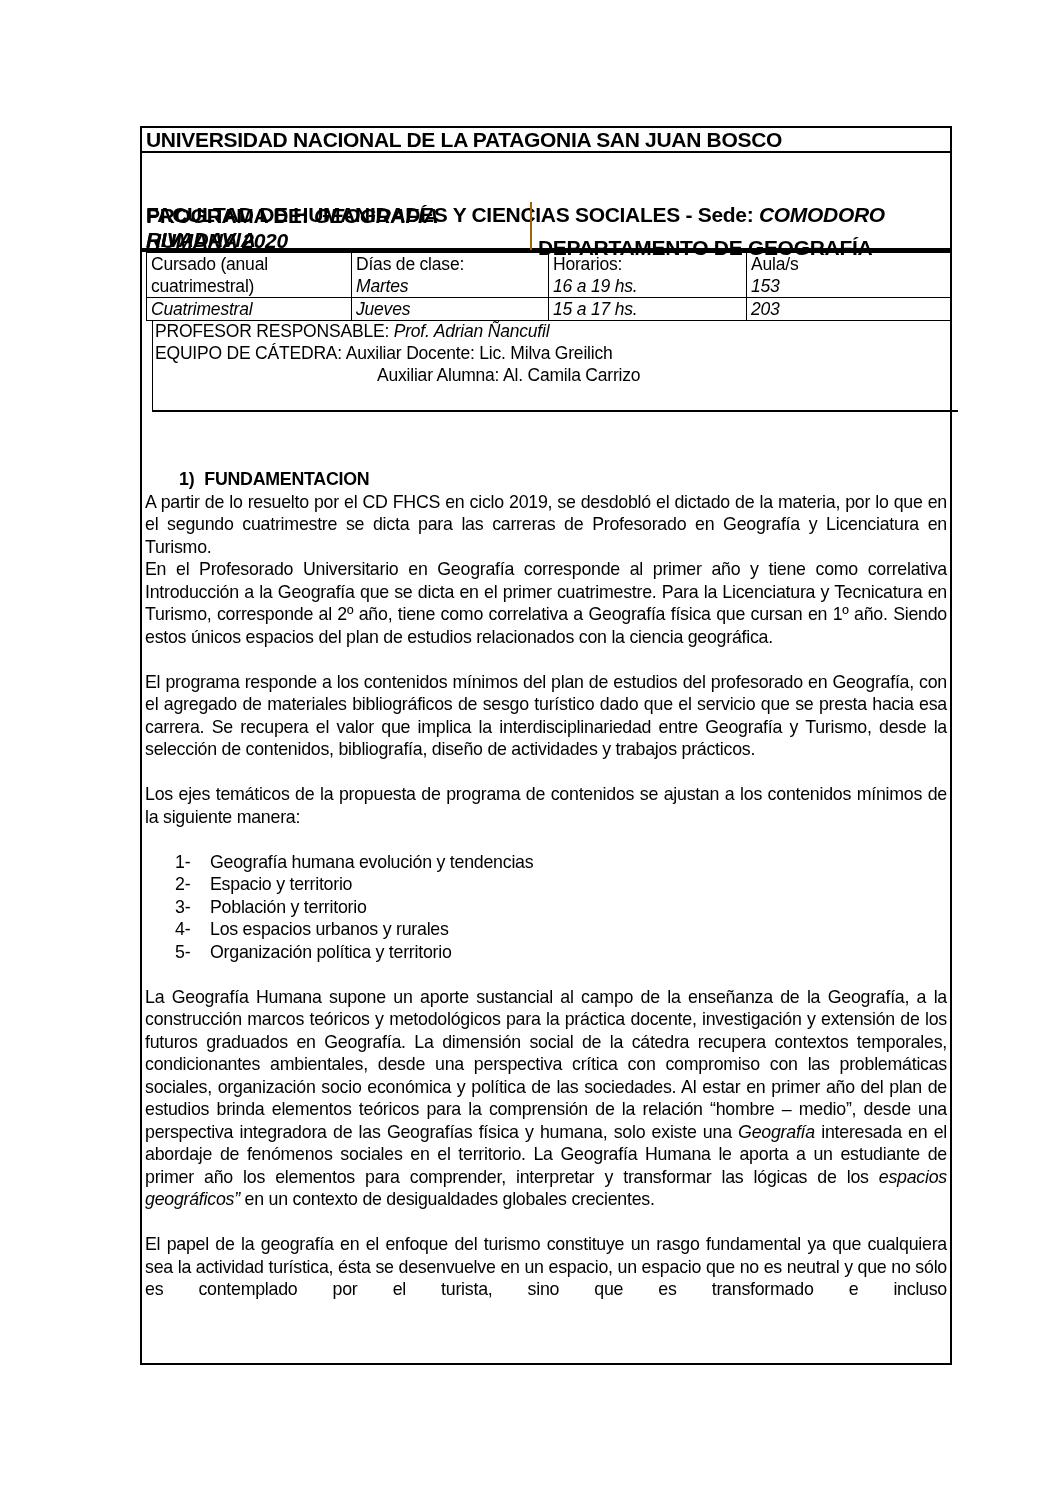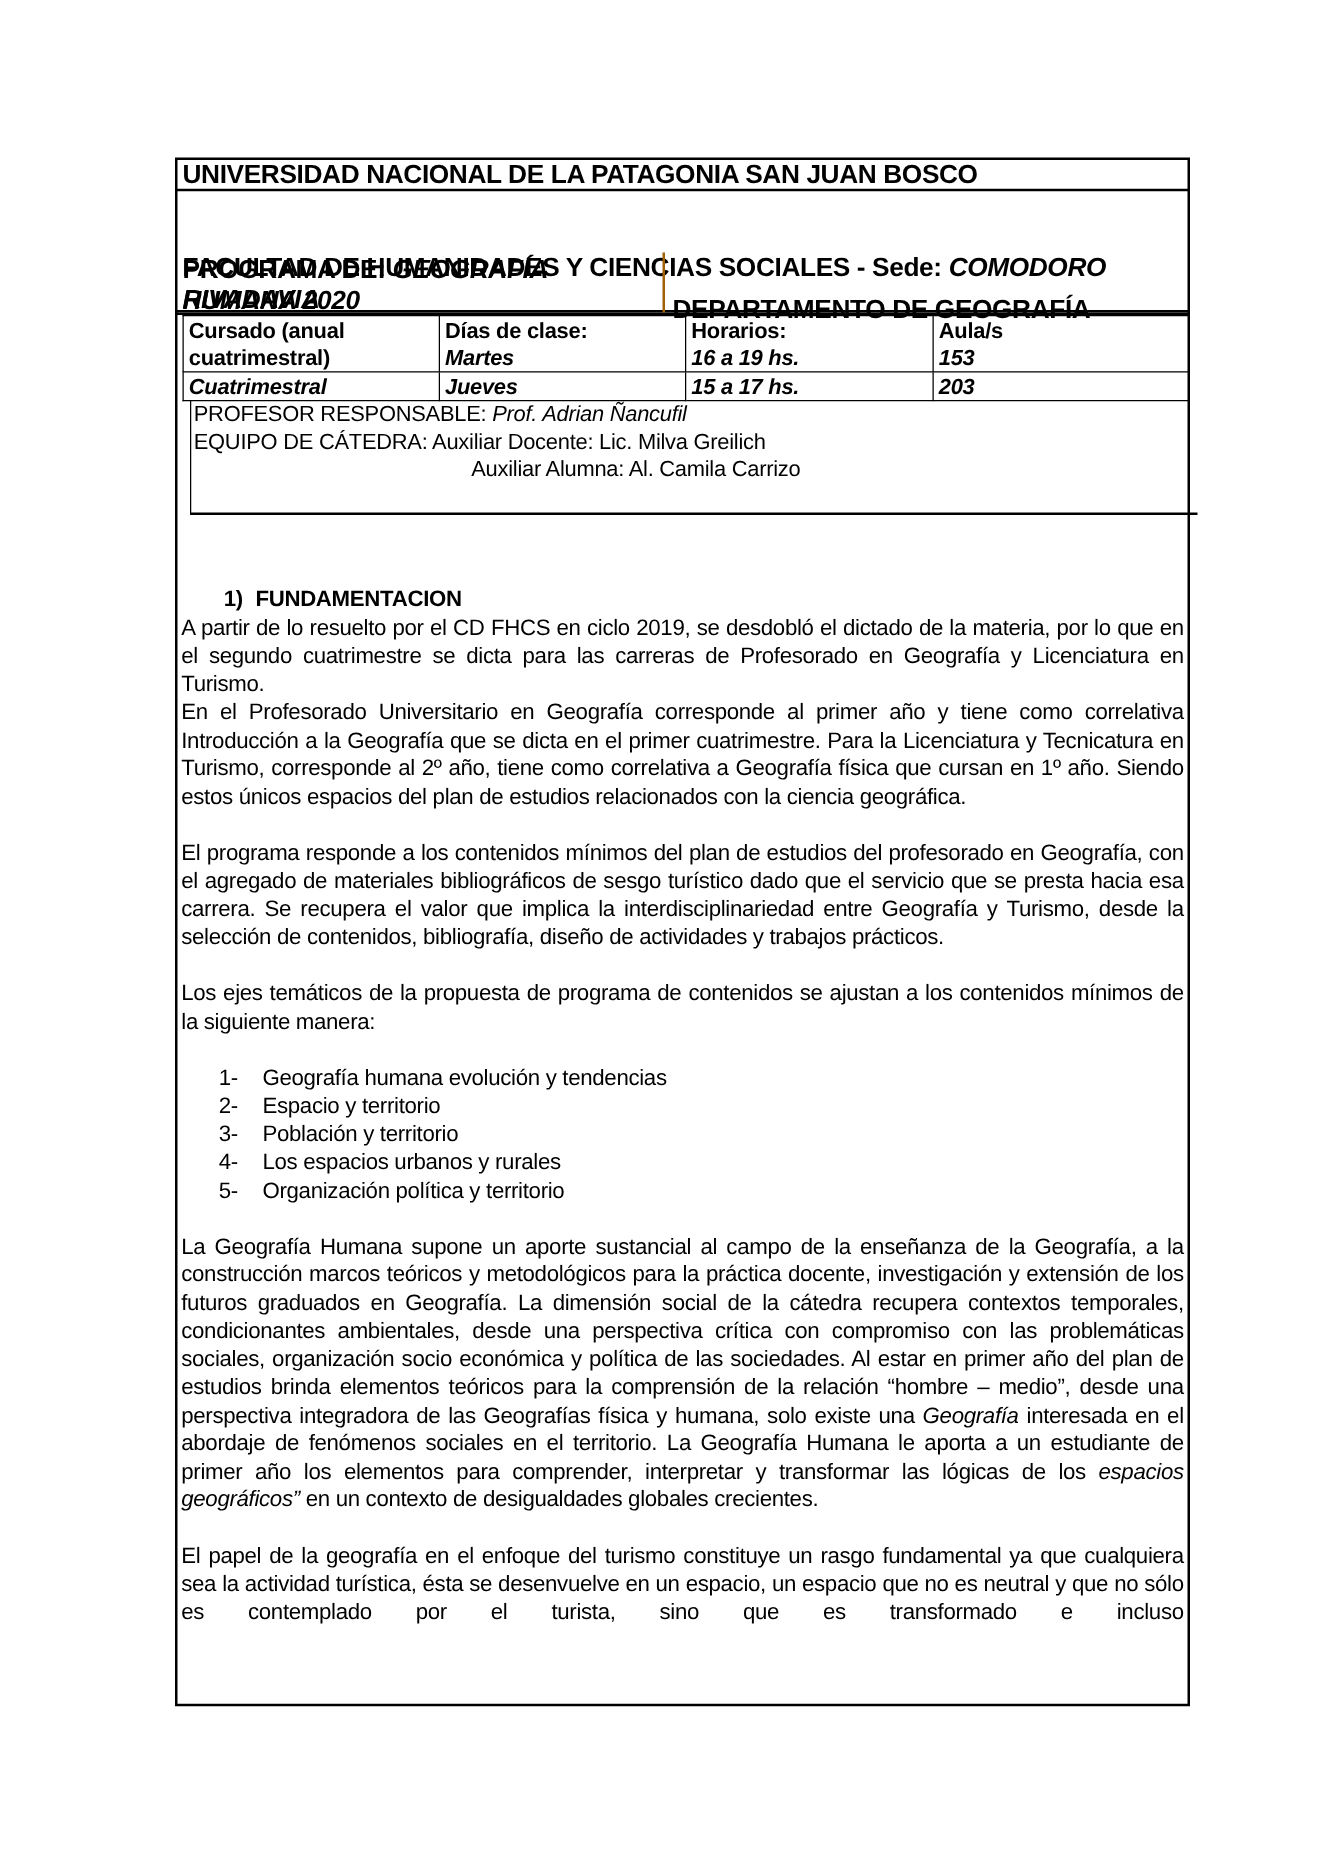--- a/index.html
+++ b/index.html
@@ -11,21 +11,21 @@
          border-bottom: 2px solid #000; font-weight: bold; font-size: 21px; line-height: 25px;
          padding-left: 6px; letter-spacing: -0.3px; }
   .hdr i { font-style: italic; }
   #row-univ { top: 126px; height: 27px; padding-top: 1px; }
   #row-fac { top: 153px; height: 49px; padding-top: 1px; margin-top: 48px; }
   #row-prog { top: 202px; height: 50px; display: flex; padding-left: 0; }
   #row-prog .c1 { width: 392px; padding-left: 6px; border-right: 2px solid #a16207; box-sizing: border-box; padding-top: 1px; }
   #row-prog .c2 { padding-left: 6px; padding-top: 1px; margin-top: 32px; }
   .sched { position: absolute; left: 146px; top: 252px; width: 806px; border-collapse: collapse;
            font-size: 17.5px; line-height: 22px; letter-spacing: -0.2px; }
-  .sched td { border: 1.5px solid #000; padding: 0 0 0 4px; vertical-align: top; font-weight: bold; }
+  .sched td { border: 1.5px solid #000; padding: 0 0 0 4px; vertical-align: top; }
   .sched td.it { font-style: italic; }
   .staff { position: absolute; left: 152px; top: 320px; width: 806px; height: 92px; box-sizing: border-box;
            border-left: 1.5px solid #000; border-bottom: 2px solid #000; font-size: 17.5px; line-height: 22px;
            padding-left: 2px; letter-spacing: -0.2px; }
   .staff .line2 { padding-left: 222px; }
   .content { position: absolute; left: 145px; top: 468px; width: 802px; font-size: 17.8px; line-height: 22.5px;
              letter-spacing: -0.25px; }
   .content p { margin: 0; text-align: justify; }
   .content p.last-left { text-align-last: left; }
   .sec-title { font-weight: bold; padding-left: 34px; margin: 0; }

